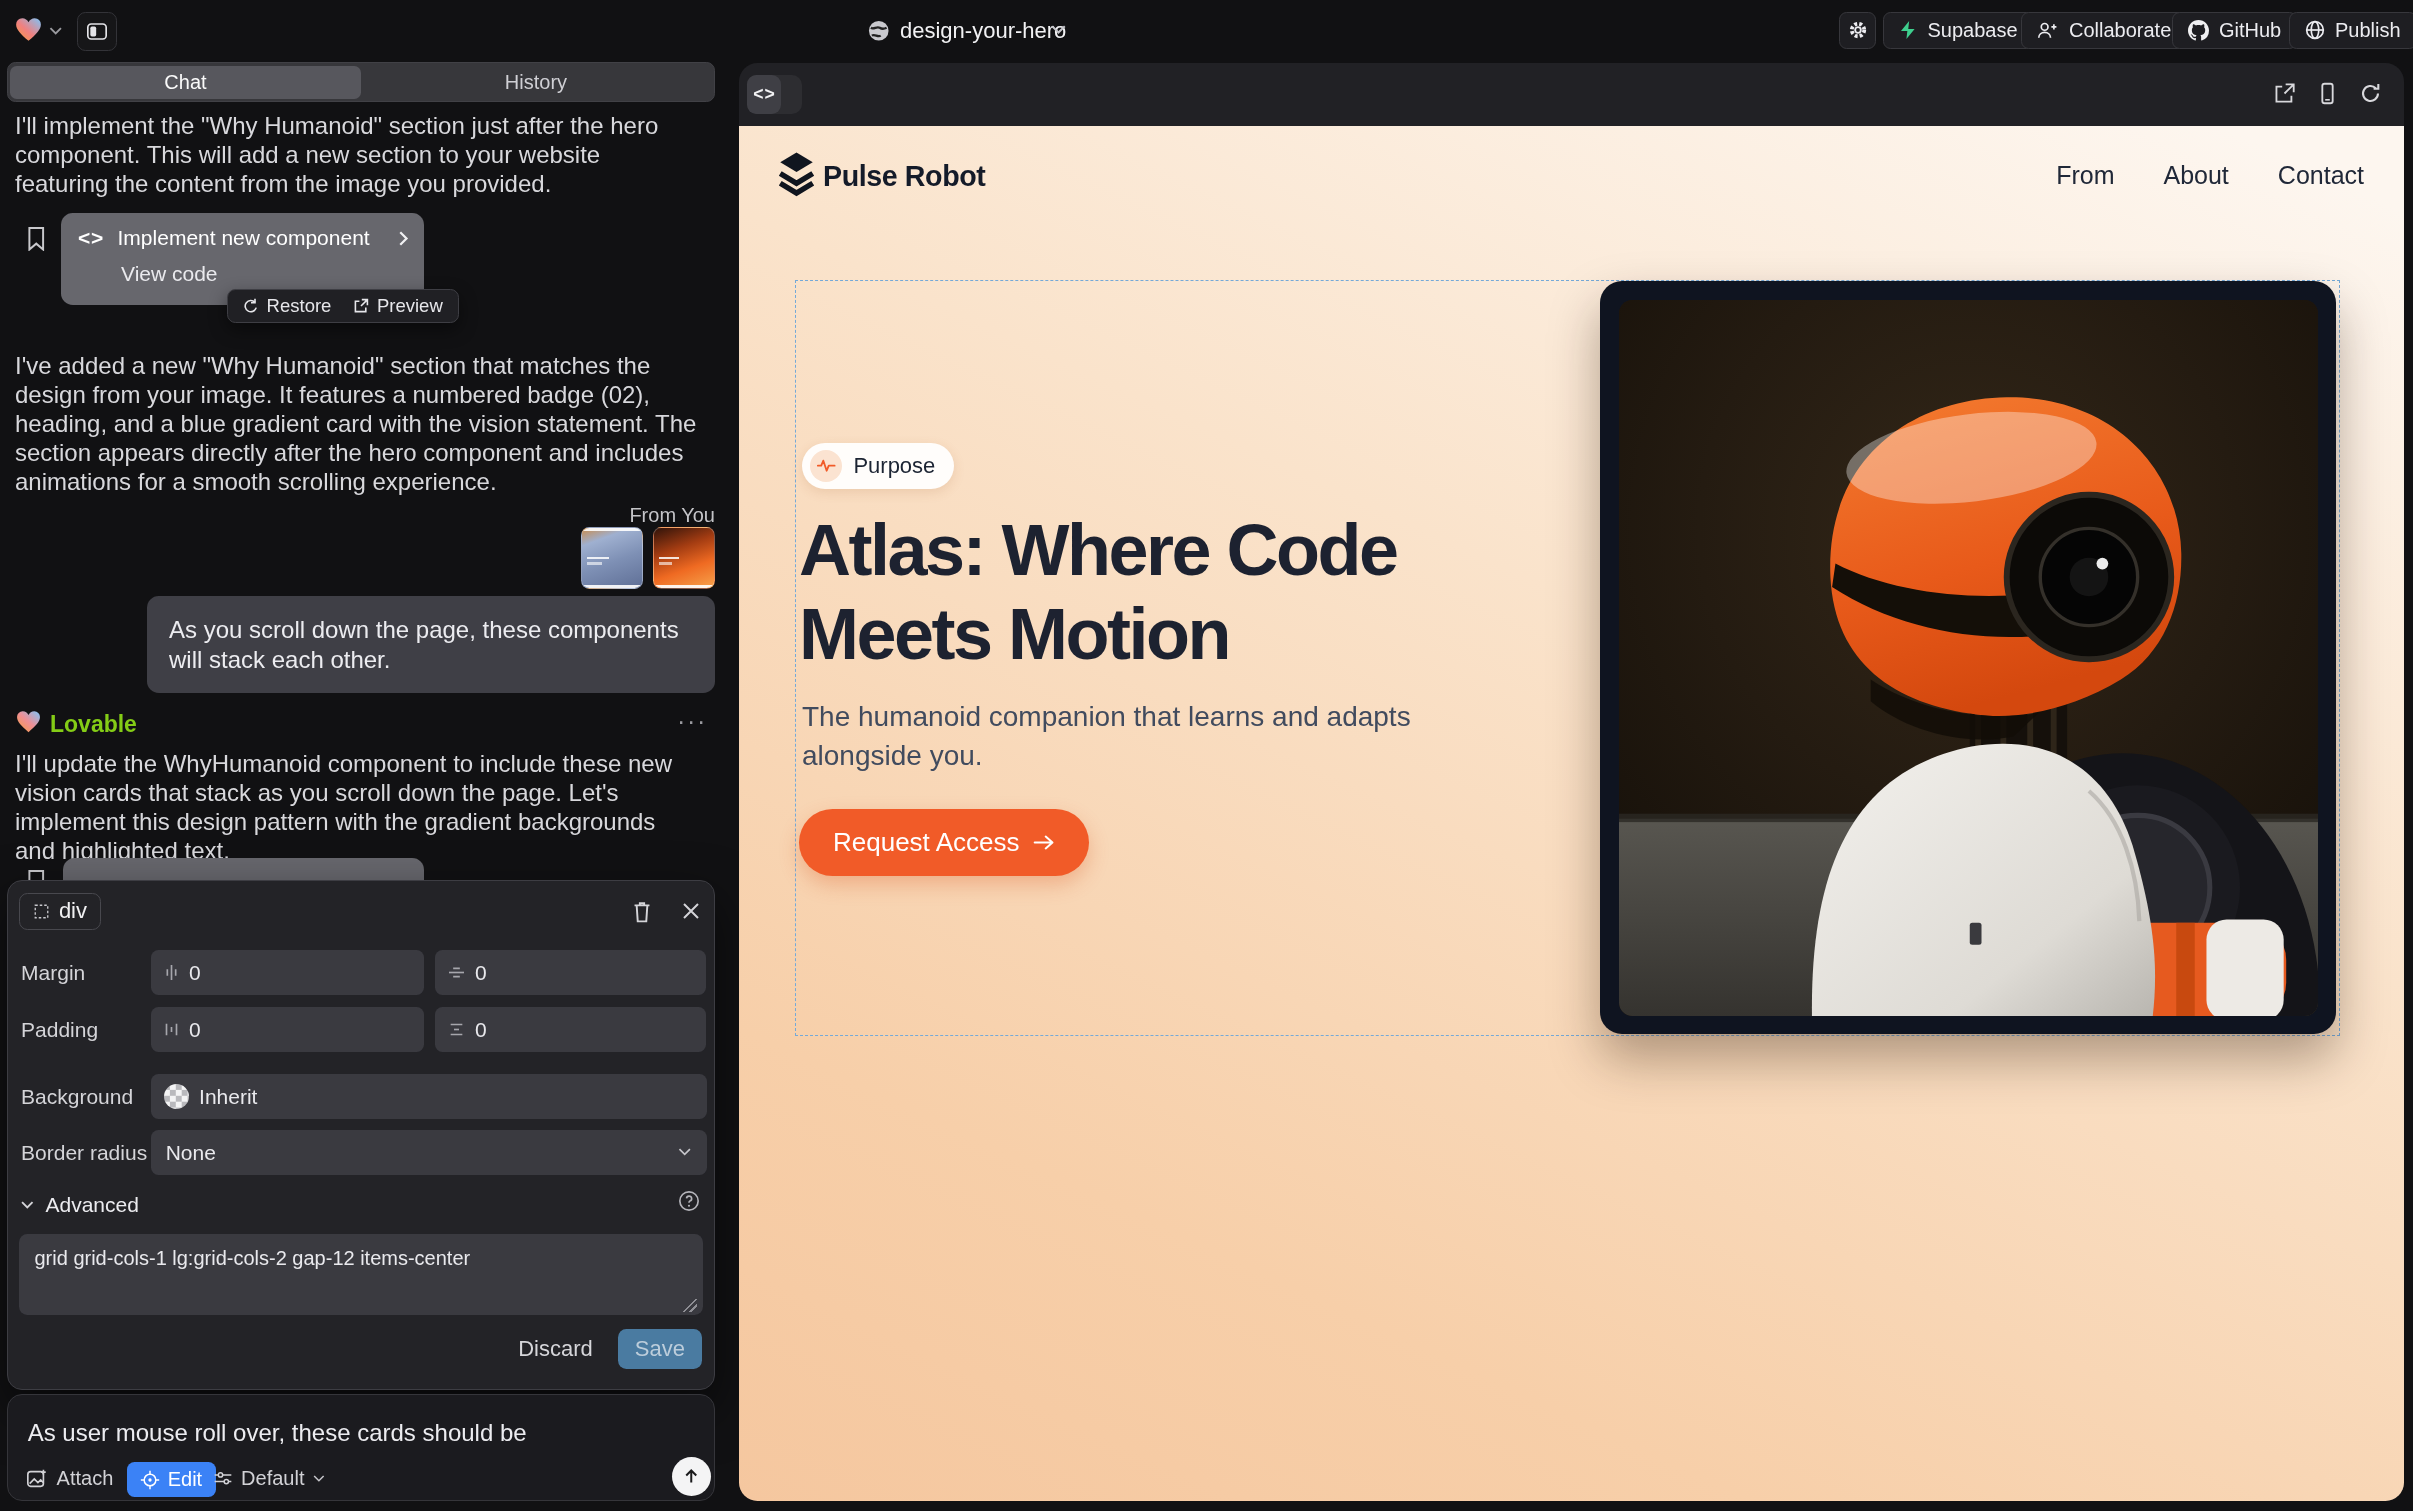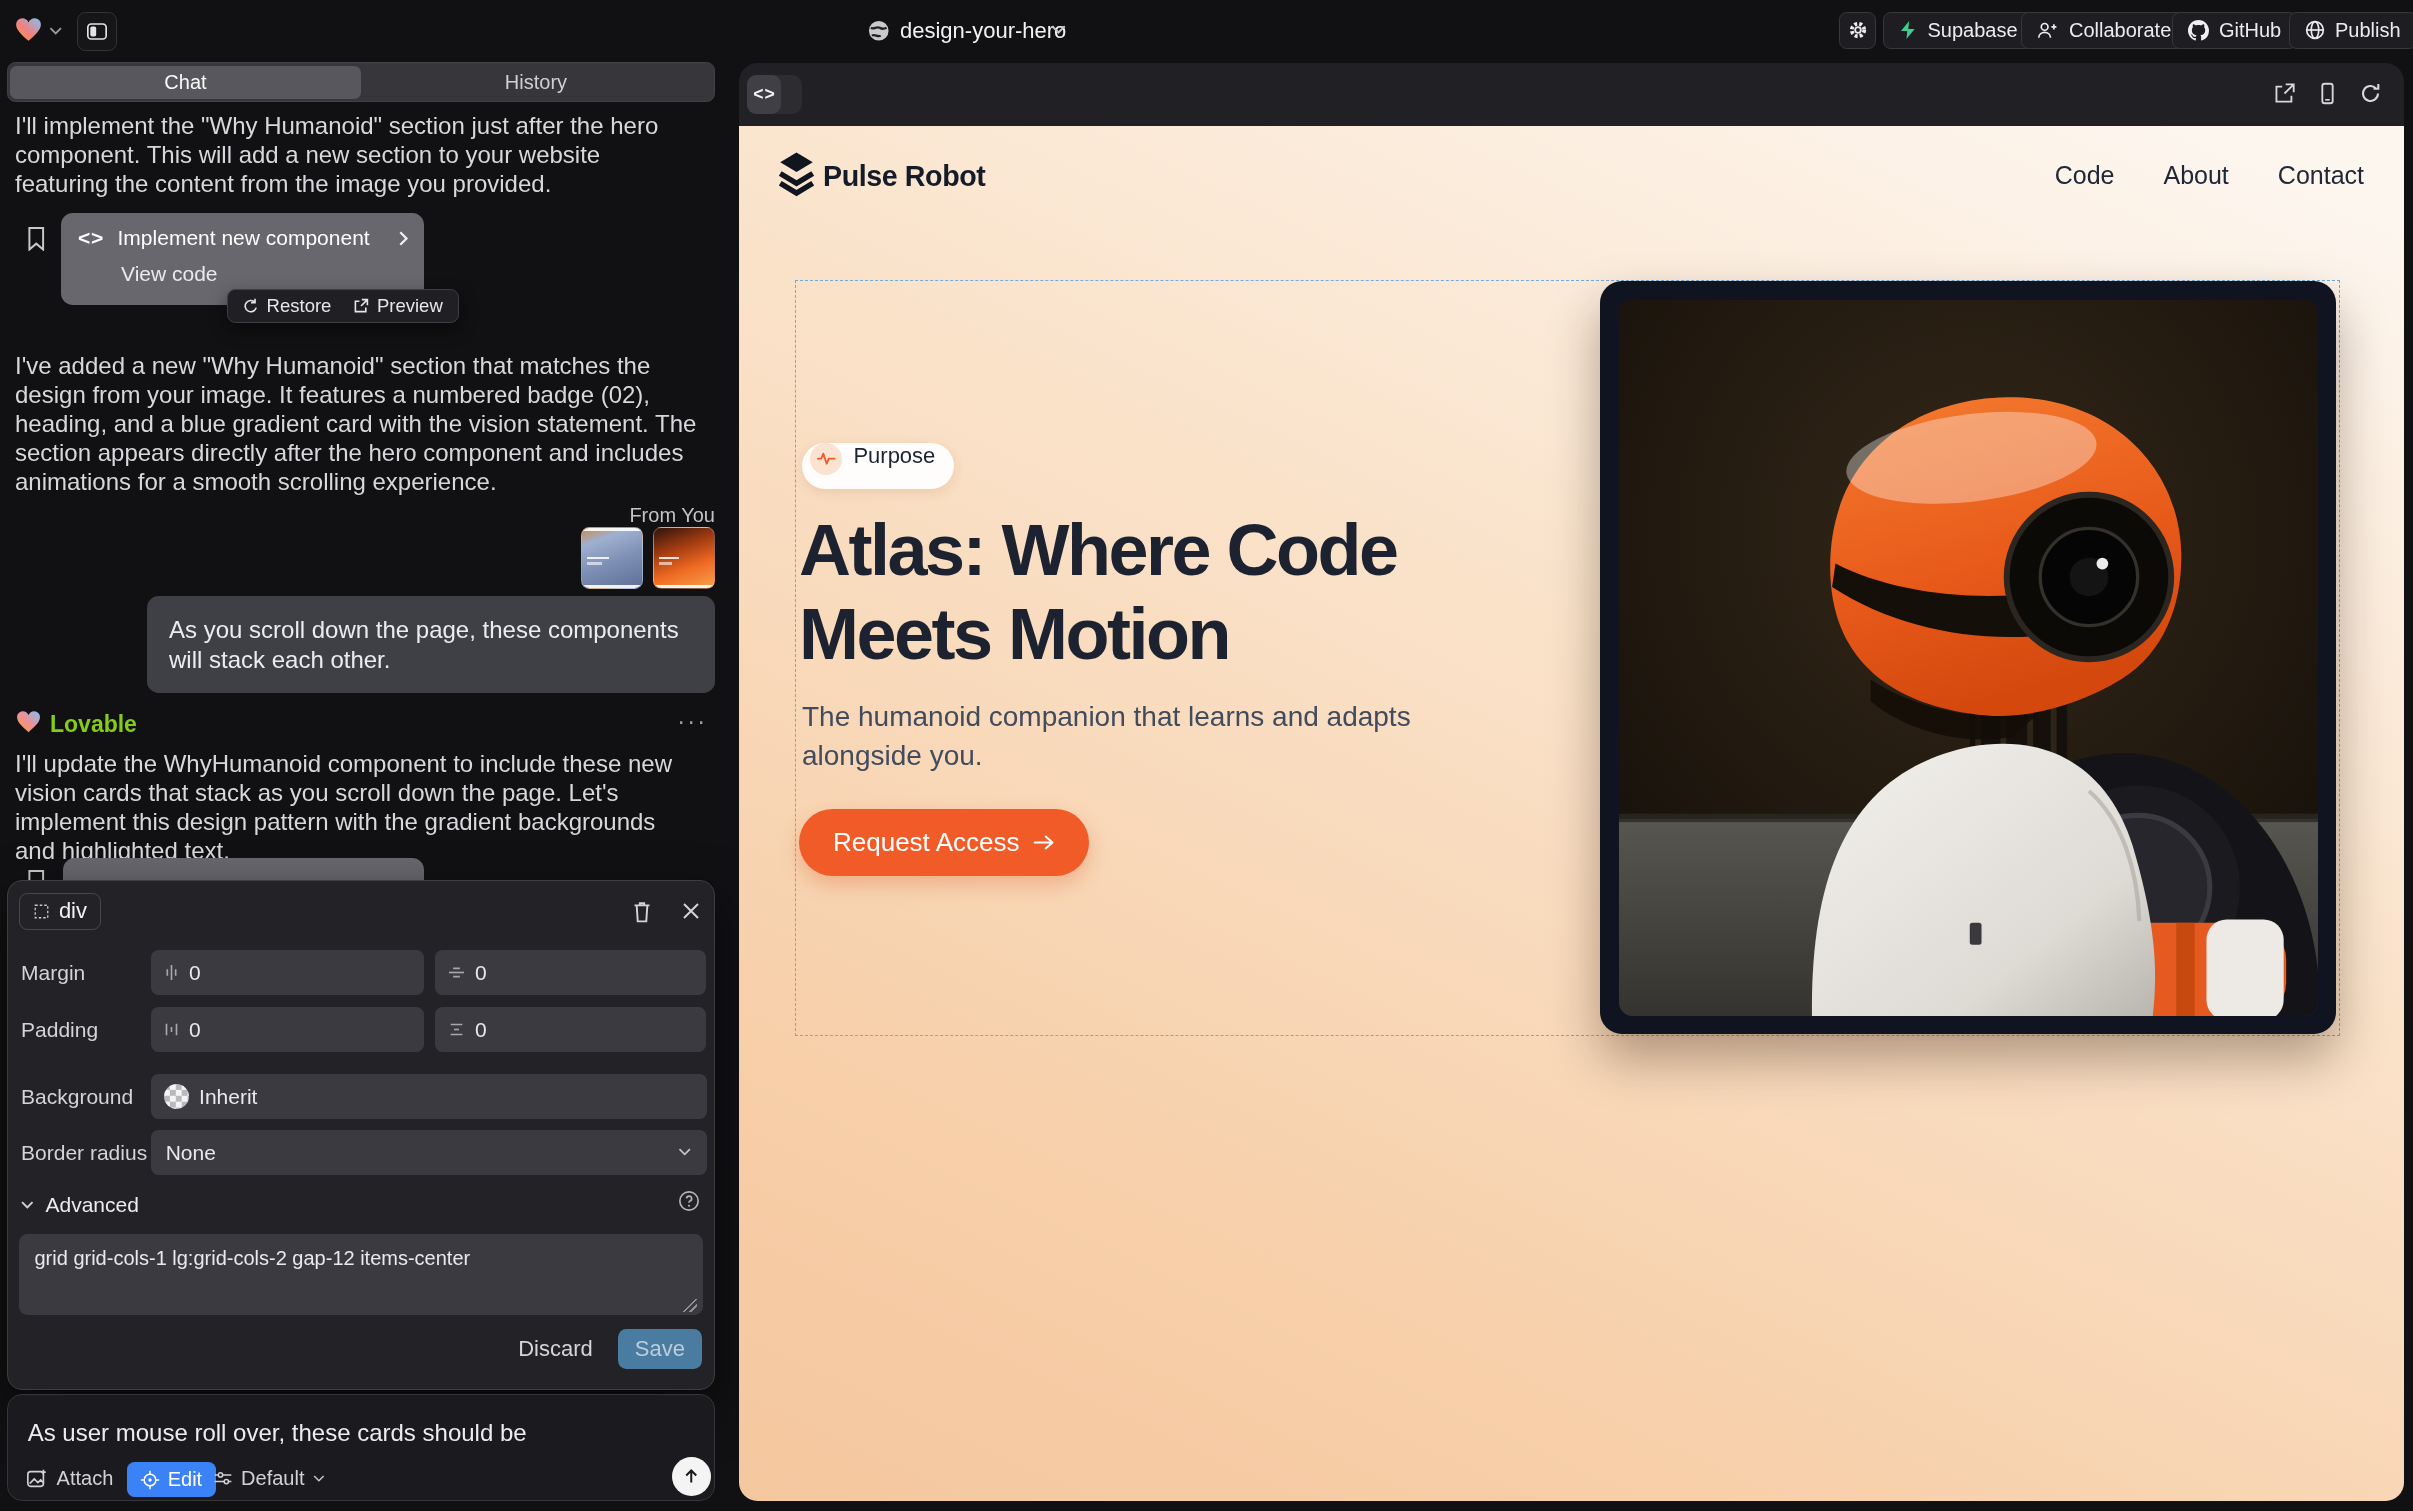--- a/index.html
+++ b/index.html
@@ -73,21 +73,21 @@
   .pv-url { position:absolute; left:0; right:0; top:0; height:62px; display:flex; align-items:center;
     justify-content:center; gap:6.7px; color:#ababb1; font-size:20px; pointer-events:none; }
   .pv-url .path { color:#ececf0; }
   .pv-icons { position:absolute; right:22px; top:18.5px; display:flex; gap:20px; color:#d8d8dc; }
   .site { position:absolute; left:0; top:63px; width:1665px; height:1375px; border-radius:0 0 18.5px 18.5px; overflow:hidden;
     background:linear-gradient(205deg,#fdf6ef 4%,#fae3cb 40%,#f7cfa9 78%,#f5c79f 100%); }
   .brand { color:#141b29; font-size:28.6px; font-weight:bold; letter-spacing:-0.4px; }
   .site-nav { position:absolute; right:40px; top:35px; display:flex; gap:49px; }
   .site-nav span { color:#202838; font-size:25px; cursor:pointer; }
   .sel-rect { left:56px; top:154px; width:1545px; height:756px; border:1.7px dashed #74a9d8; pointer-events:none; }
-  .badge { left:63px; top:317px; height:46px; background:#fffdfb; border-radius:23.5px; display:flex; 
+  .badge { left:63px; top:317px; height:46px; background:#fffdfb; border-radius:23.5px; display:flex; align-items:center;
     gap:11px; padding:0 18.5px 0 8.4px; box-shadow:0 3.4px 11.8px rgba(160,90,40,.15); }
   .badge .bicon { width:32px; height:32px; border-radius:50%; background:#fbe3d1; display:flex; align-items:center; justify-content:center; }
   .badge .blabel { color:#1c2433; font-size:22px; }
   .hero-h1 { left:60px; top:382px; color:#1d2230; font-size:72px; line-height:84px; font-weight:bold; letter-spacing:-2.5px; }
   .hero-p { left:63px; top:571px; width:638px; color:#414b5e; font-size:28px; line-height:39px; }
   .cta { left:60px; top:683px; height:67px; background:#f15b28; border-radius:37px; display:flex; align-items:center;
     gap:13.4px; padding:0 34px; color:#fff; font-size:26px; cursor:pointer; box-shadow:0 8.4px 20px rgba(217,74,22,.28); }
   .robot-card { left:861px; top:155px; width:736px; height:753px; background:#0f1420; border-radius:22px; padding:18.5px;
     box-shadow:0 25px 50px rgba(40,20,5,.35); }
   .robot-img { width:100%; height:100%; border-radius:13.4px; overflow:hidden; background:#1e1710; }
@@ -396,21 +396,21 @@
     <div class="site">
       <div class="abs" style="left:38px;top:23.5px;">
         <svg width="39" height="47" viewBox="0 0 24 28">
             <path d="M12 1l10 6-10 6L2 7z" fill="#10151f"></path>
           <path d="M2 14l10 6 10-6" fill="none" stroke="#10151f" stroke-width="3.4"></path>
           <path d="M2 20l10 6 10-6" fill="none" stroke="#10151f" stroke-width="3.4"></path>
           </svg>
       </div>
       <div class="abs brand" style="left:84px;top:34px;">Pulse Robot</div>
       <nav class="site-nav">
-        <span>Code</span>
+        <span>From</span>
         <span>About</span>
         <span>Contact</span>
       </nav>
 
       <div class="abs sel-rect"></div>
 
       <div class="abs badge">
         <span class="bicon">
           <svg width="18.5" height="13.4" viewBox="0 0 22 16">
               <path d="M1 8h4l2.5-6 4 12 2.5-6h7" fill="none" stroke="#f15b28" stroke-width="2.2" stroke-linejoin="round" stroke-linecap="round"></path>

